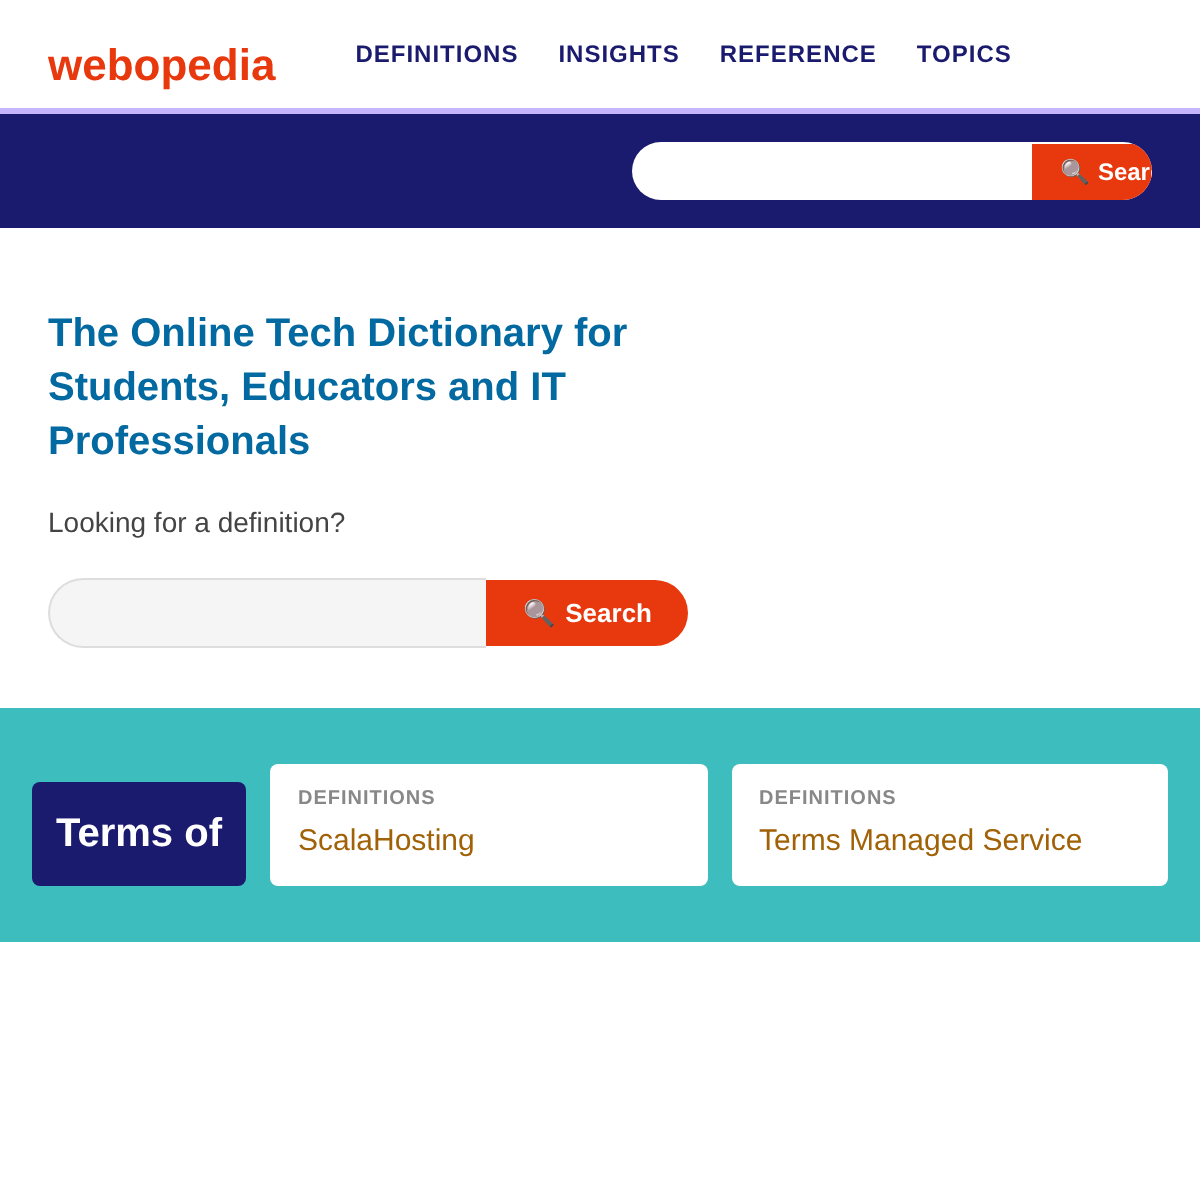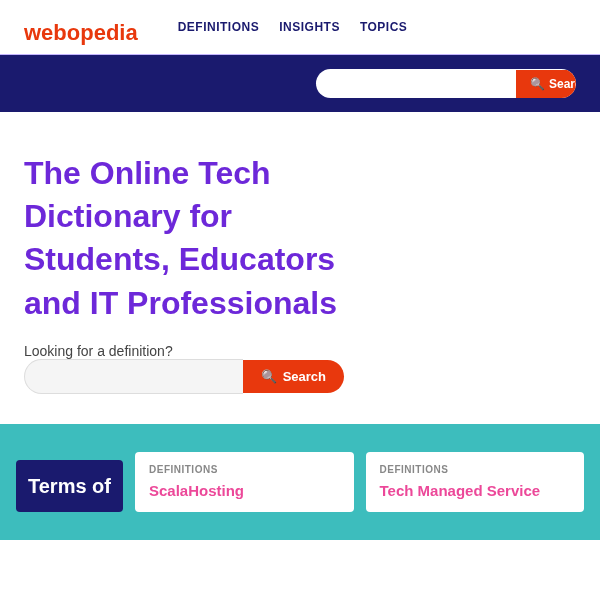--- a/index.html
+++ b/index.html
@@ -3,21 +3,21 @@
   <meta charset="utf-8">
   <style>
     * { margin: 0; padding: 0; box-sizing: border-box; }
     body { font-family: Arial, sans-serif; width: 600px; height: 600px; overflow: hidden; background: #fff; }
 
     
     .header {
       display: flex;
       align-items: flex-start;
       padding: 16px 8px 8px 24px;
-      border-bottom: 1px solid #c4b5fd;
+      border-bottom: 3px solid #c4b5fd;
     }
     .logo {
       font-size: 22px;
       font-weight: 700;
       color: #1a1a6e;
       margin-right: 40px;
       margin-top: 4px;
       white-space: nowrap;
     }
     .logo span {
@@ -75,31 +75,31 @@
       gap: 4px;
       border-radius: 0 20px 20px 0;
     }
 
     
     .hero {
       padding: 40px 24px 30px 24px;
       background: #fff;
     }
     .hero h1 {
-      font-size: 32px;
-      font-weight: 700;
-      color: #6d28d9;
+      font-size: 20px;
+      font-weight: 700;
+      color: #0369a1;
       line-height: 1.35;
       margin-bottom: 18px;
       max-width: 340px;
     }
     .hero p {
       font-size: 14px;
       color: #444;
-      margin-bottom: 0;
+      margin-bottom: 20px;
     }
     .hero-search {
       display: flex;
       align-items: center;
       gap: 0;
       width: 320px;
     }
     .hero-search input {
       flex: 1;
       border: 1px solid #ddd;
@@ -152,35 +152,36 @@
     .info-card .category {
       font-size: 10px;
       font-weight: 700;
       color: #888;
       letter-spacing: 0.5px;
       text-transform: uppercase;
       margin-bottom: 6px;
     }
     .info-card .title {
       font-size: 15px;
-      font-weight: 700;
-      color: #ec4899;
+      font-weight: 400;
+      color: #a16207;
       line-height: 1.3;
     }
   </style>
 </head>
 <body>
 
 <div class="header">
   <div class="logo">
     <span>webo</span><span style="color:#e8380d;">pedia</span>
   </div>
   <nav class="nav">
     <span class="nav-item">DEFINITIONS</span>
     <span class="nav-item">INSIGHTS</span>
+    <span class="nav-item">REFERENCE</span>
     <span class="nav-item">TOPICS</span>
   </nav>
 </div>
 
 <div class="search-bar-dark">
   <div class="search-wrap">
     <input type="text" placeholder="" style="">
     <button class="search-btn">
       <span>🔍</span>
       <span>Search</span>
@@ -203,15 +204,15 @@
 <div class="cards-section">
   <div class="terms-card">
     <span>Terms of</span><br>
   </div>
   <div class="info-card">
     <div class="category">DEFINITIONS</div>
     <div class="title">ScalaHosting</div>
   </div>
   <div class="info-card">
     <div class="category">DEFINITIONS</div>
-    <div class="title">Tech Managed Service</div>
+    <div class="title">Terms Managed Service</div>
   </div>
 </div>
 
 </body></html>

